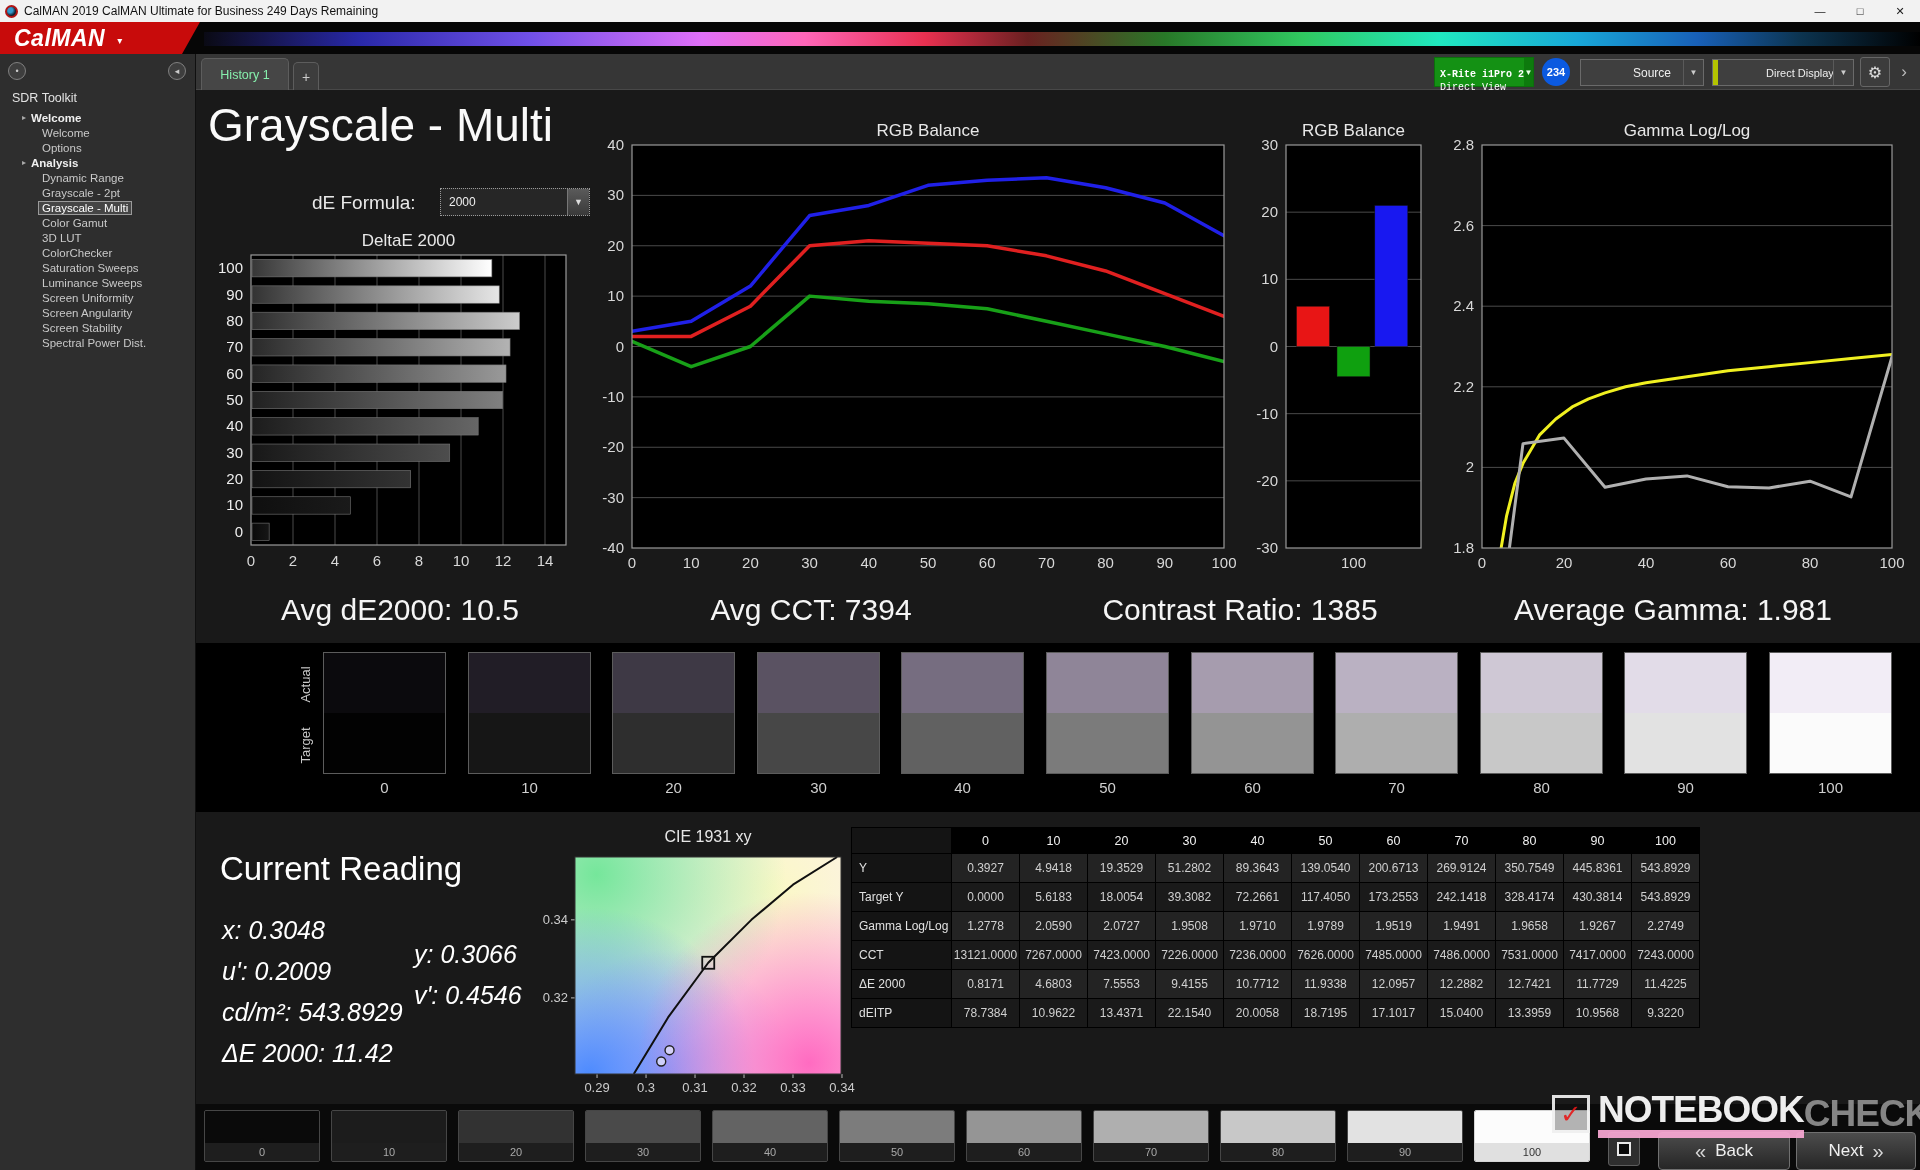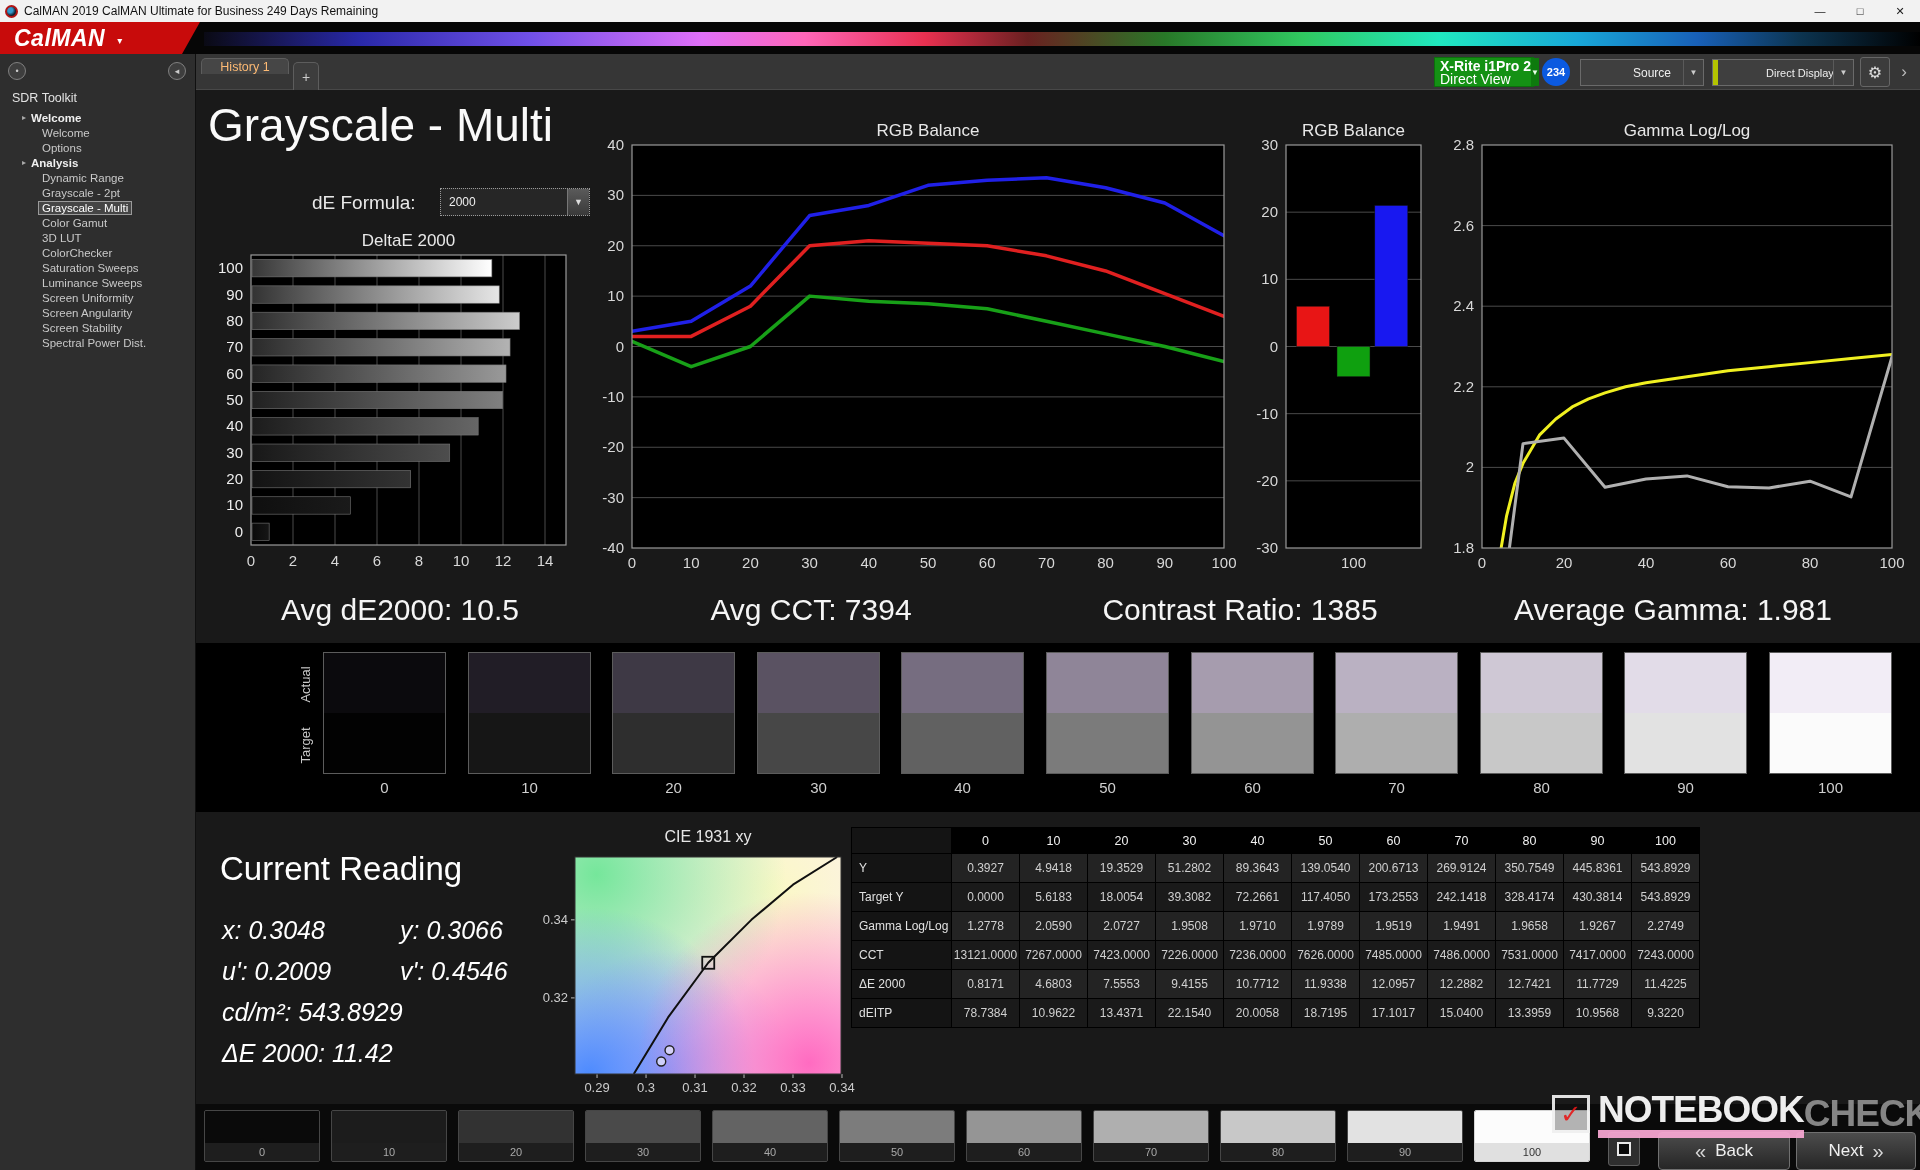--- a/index.html
+++ b/index.html
@@ -16,25 +16,25 @@
 .win-btn{width:40px;height:22px;display:flex;align-items:center;justify-content:center;font-size:11px;color:#222;}
 
 
 .brandbar{position:absolute;left:0;top:22px;width:1920px;height:32px;background:#060606;z-index:7;}
 .logo{position:absolute;left:0;top:0;width:200px;height:32px;background:#c80b0b;clip-path:polygon(0 0,100% 0,91% 100%,0 100%);color:#fff;font-style:italic;font-weight:bold;font-size:23px;display:flex;align-items:center;padding-left:14px;letter-spacing:.5px;}
 .logo-arrow{font-style:normal;font-size:10px;margin-left:12px;margin-top:5px;}
 .spectrum{position:absolute;left:204px;top:10px;right:0;height:14px;background:linear-gradient(90deg,#0a0a14 0%,#2828a8 9%,#7050e8 19%,#e070f8 29%,#ff66b8 35%,#e83050 42%,#6a2020 48%,#287828 56%,#30c860 64%,#20e8c0 72%,#18a8d8 80%,#1860b8 87%,#0c3450 93%,#000 100%);}
 
 
 .tabbar{position:absolute;left:196px;top:54px;right:0;height:36px;background:#363636;border-bottom:1px solid #484848;z-index:3;}
-.tab{position:absolute;top:4px;height:16px;background:#464646;border:1px solid #5d5d5d;border-bottom:none;border-radius:5px 5px 0 0;color:#fdba74;font-size:12.5px;display:flex;align-items:center;justify-content:center;}
+.tab{position:absolute;top:4px;height:32px;background:#464646;border:1px solid #5d5d5d;border-bottom:none;border-radius:5px 5px 0 0;color:#86efac;font-size:12.5px;display:flex;align-items:center;justify-content:center;}
 .tab.history{left:5px;width:88px;}
 .tab.add{left:97px;width:26px;top:8px;height:28px;background:#3d3d3d;color:#ccc;font-size:14px;}
 .meter-btn{position:absolute;left:1434px;top:57px;width:100px;height:30px;background:#149114;border:1px solid #0c6e0c;display:flex;z-index:6;}
-.meter-text{flex:1;padding:2px 0 0 5px;color:#fff;font-size:14px;line-height:13px;white-space:nowrap;}
+.meter-text{flex:1;padding:10px 0 0 5px;color:#fff;font-size:10px;line-height:13px;white-space:nowrap;font-family:Liberation Mono, monospace;}
 .meter-text .l1{font-weight:bold;}
 .meter-arrow{width:18px;background:#0d7a0d;display:flex;align-items:center;justify-content:center;font-size:8px;color:#e8ffe8;}
 .badge{position:absolute;left:1542px;top:58px;width:28px;height:28px;border-radius:50%;background:#0b5ae0;color:#fff;font-size:11px;font-weight:bold;display:flex;align-items:center;justify-content:center;z-index:6;}
 .dropdown{position:absolute;top:59px;height:27px;background:#3f3f3f;border:1px solid #6a6a6a;color:#eee;display:flex;align-items:center;z-index:6;}
 .dropdown .dd-text{flex:1;padding-left:8px;font-size:12px;white-space:nowrap;overflow:hidden;margin-left:44px;}
 .dropdown .dd-arrow{width:20px;height:100%;border-left:1px solid #5a5a5a;display:flex;align-items:center;justify-content:center;font-size:8px;color:#ccc;}
 .dropdown.source{left:1580px;width:124px;}
 .dropdown.ddc{left:1712px;width:142px;}
 .dropdown.ddc .dd-text{font-size:11px;padding-left:4px;}
 .ddc-accent{width:5px;height:100%;background:#b3c400;}
@@ -74,21 +74,21 @@
 .rot-label{position:absolute;width:60px;text-align:center;font-size:13px;color:#c8c8c8;transform:rotate(-90deg);z-index:2;}
 .rot-label.actual{left:275px;top:677px;}
 .rot-label.target{left:275px;top:738px;}
 .swatch{position:absolute;top:652px;width:123px;height:122px;border:1px solid #5c5c5c;z-index:2;}
 .sw-a,.sw-t{height:60px;}
 .sw-label{position:absolute;top:779px;width:123px;text-align:center;font-size:15px;color:#cfcfcf;z-index:2;}
 
 
 .cr-title{position:absolute;left:220px;top:850px;font-size:33px;font-weight:300;color:#fff;z-index:2;}
 .cr-line{position:absolute;left:222px;width:500px;font-size:25px;font-weight:300;color:#fff;white-space:nowrap;z-index:2;font-style:italic;}
-.cr-second{position:absolute;left:178px;}
+.cr-second{position:absolute;left:192px;margin-top:24px;}
 
 
 .cie-wrap{position:absolute;left:510px;top:826px;width:345px;height:276px;z-index:2;}
 .cie-bg{position:absolute;left:65px;top:31px;width:266px;height:217px;background:
  radial-gradient(circle at 88% 95%, rgba(255,100,190,.95), rgba(255,100,190,0) 55%),
  radial-gradient(circle at 5% 100%, rgba(60,130,255,.9), rgba(60,130,255,0) 50%),
  radial-gradient(circle at 35% 100%, rgba(150,140,255,.6), rgba(150,140,255,0) 45%),
  radial-gradient(circle at 8% 8%, rgba(110,230,150,.95), rgba(110,230,150,0) 60%),
  radial-gradient(circle at 75% 15%, rgba(250,250,190,.85), rgba(250,250,190,0) 55%),
  #fdeef2;}

